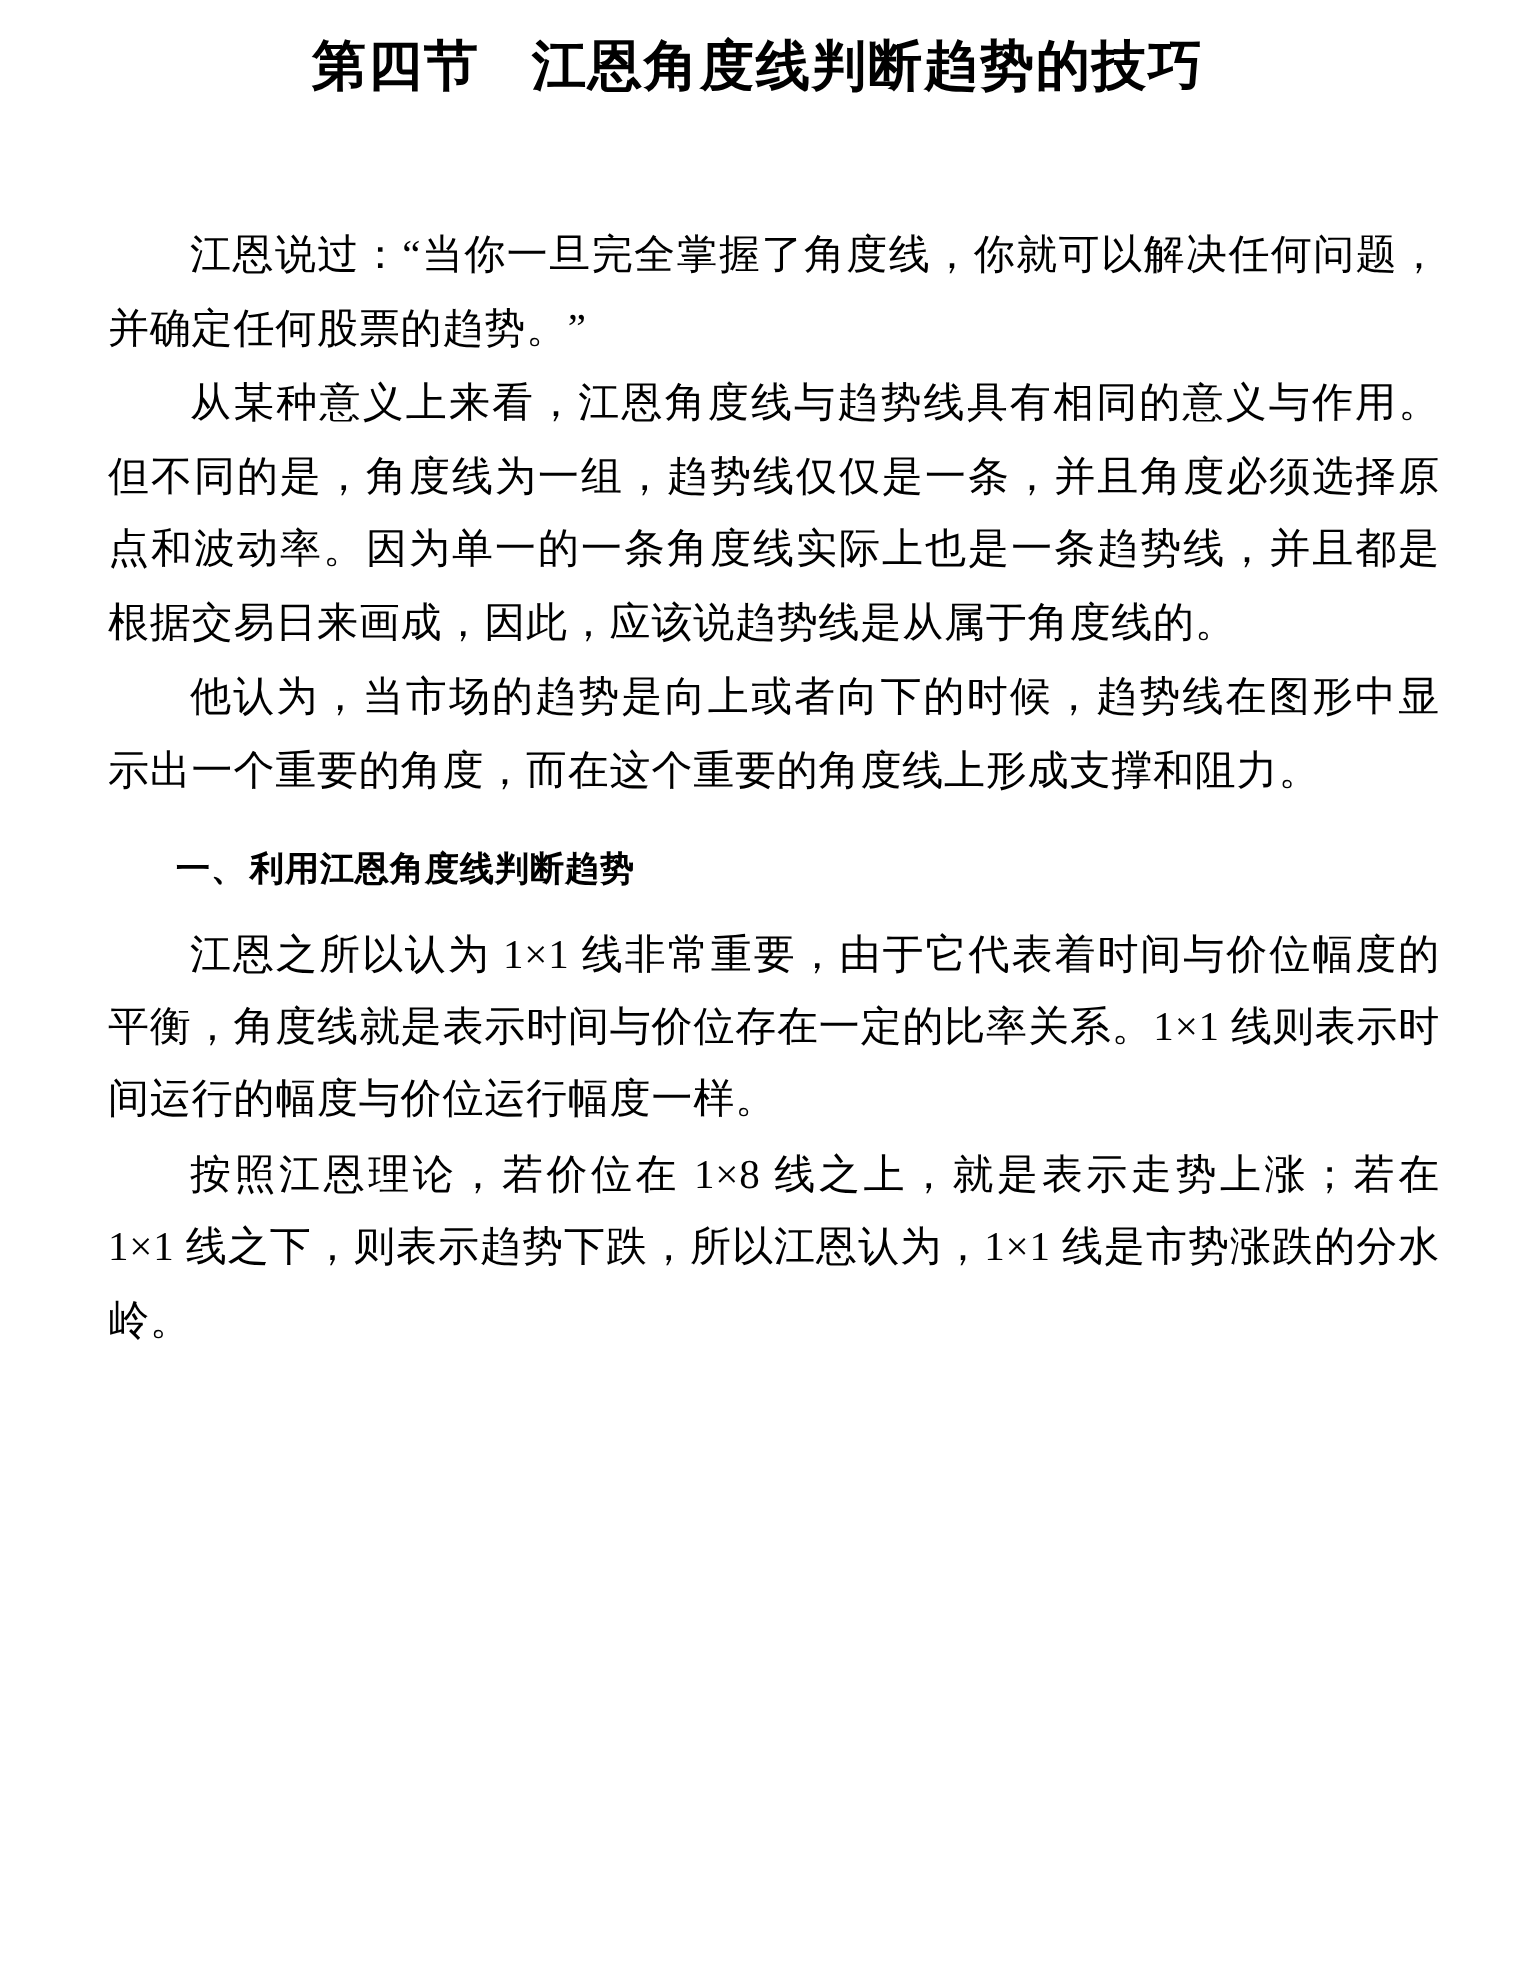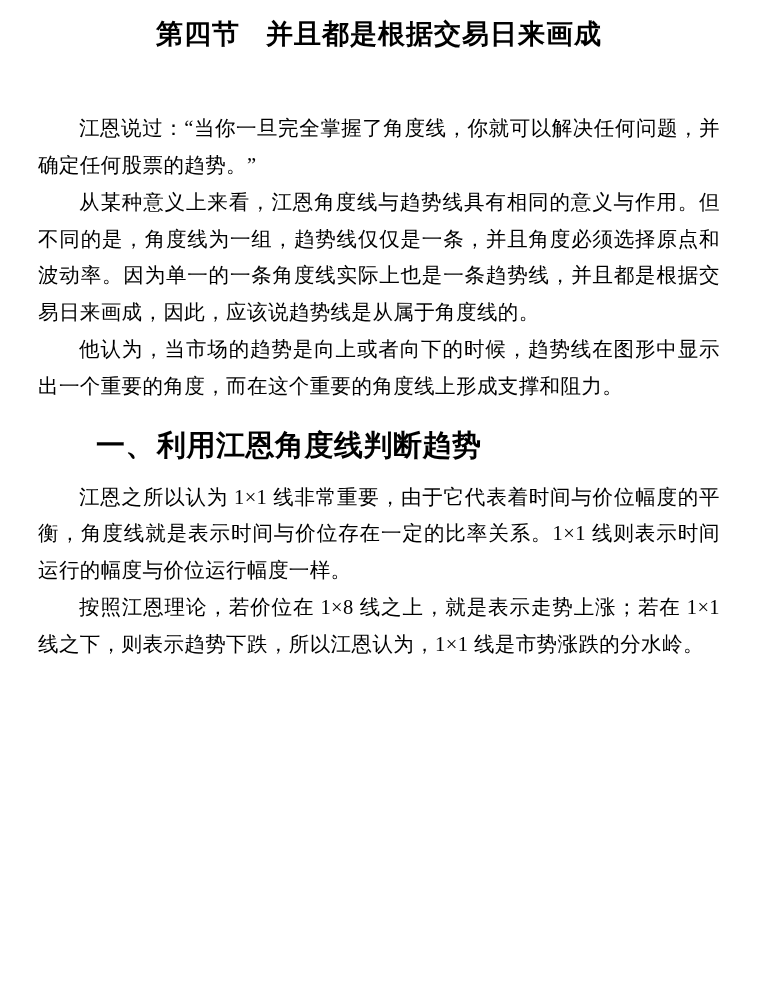--- a/index.html
+++ b/index.html
@@ -30,51 +30,52 @@
     padding-top: 8px;
     line-height: 1.35;
     font-family: "DejaVu Serif", "Liberation Serif", serif;
   }
   .title-gap {
     display: inline-block;
     width: 26px;
   }
   .body-block {
     margin-top: 58px;
+    margin-left: 16px;
   }
   p.para {
     font-size: 20.5px;
     line-height: 1.78;
     margin: 0 0 1px 0;
     text-align: justify;
     text-justify: inter-ideograph;
     text-indent: 2em;
     letter-spacing: 0.4px;
   }
   h2.section-heading {
-    font-size: 29px;
+    font-size: 17px;
     font-weight: bold;
     margin: 18px 0 10px 0;
     text-indent: 2em;
     letter-spacing: 0.5px;
     line-height: 1.6;
     font-family: "DejaVu Serif", "Liberation Serif", serif;
   }
   .sec-gap {
     display: inline-block;
     width: 2px;
   }
 </style>
 </head>
 <body>
 
 <div class="page">
 
   <h1 class="chapter-title">
-    <span>第四节</span><span class="title-gap"></span><span>并且都是根据交易日来画成</span>
+    <span>第四节</span><span class="title-gap"></span><span>江恩角度线判断趋势的技巧</span>
   </h1>
 
   <div class="body-block">
 
     <p class="para">江恩说过：“当你一旦完全掌握了角度线，你就可以解决任何问题，并确定任何股票的趋势。”</p>
     <p class="para">从某种意义上来看，江恩角度线与趋势线具有相同的意义与作用。但不同的是，角度线为一组，趋势线仅仅是一条，并且角度必须选择原点和波动率。因为单一的一条角度线实际上也是一条趋势线，并且都是根据交易日来画成，因此，应该说趋势线是从属于角度线的。</p>
     <p class="para">他认为，当市场的趋势是向上或者向下的时候，趋势线在图形中显示出一个重要的角度，而在这个重要的角度线上形成支撑和阻力。</p>
 
     <h2 class="section-heading">
       <span>一、</span><span class="sec-gap"></span><span>利用江恩角度线判断趋势</span>

